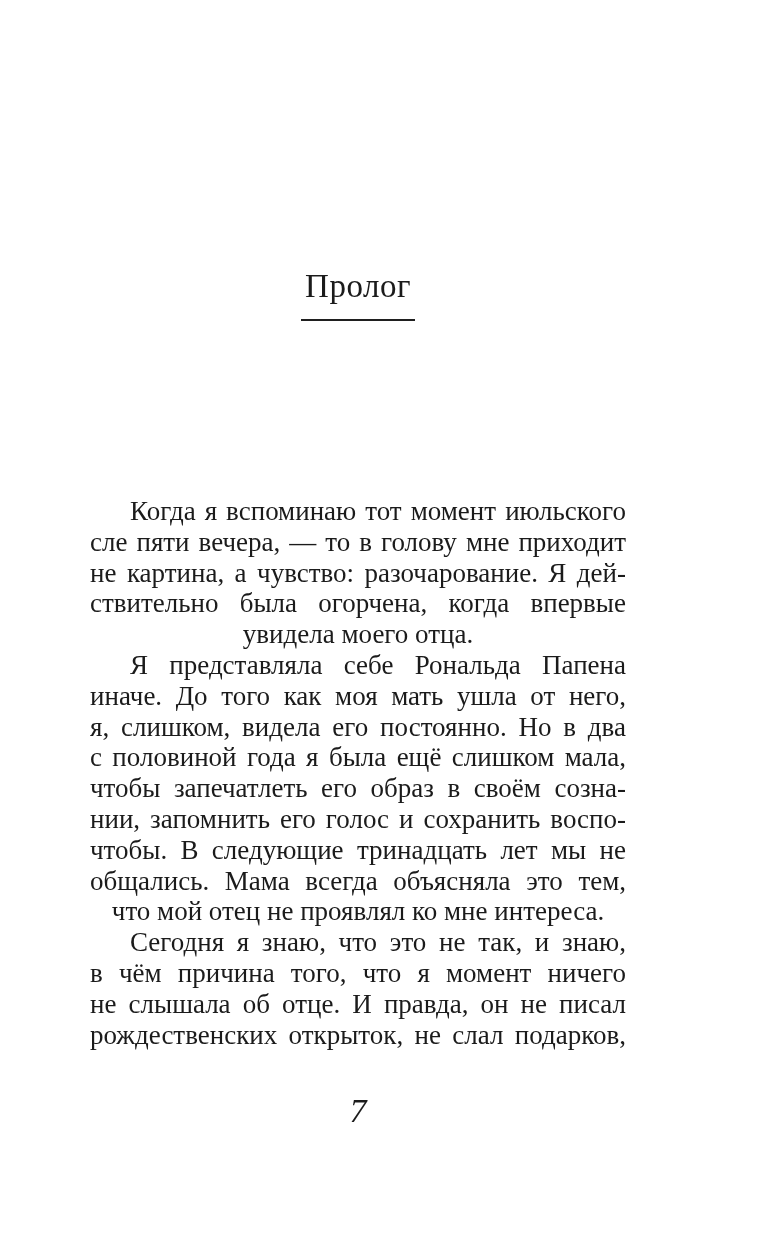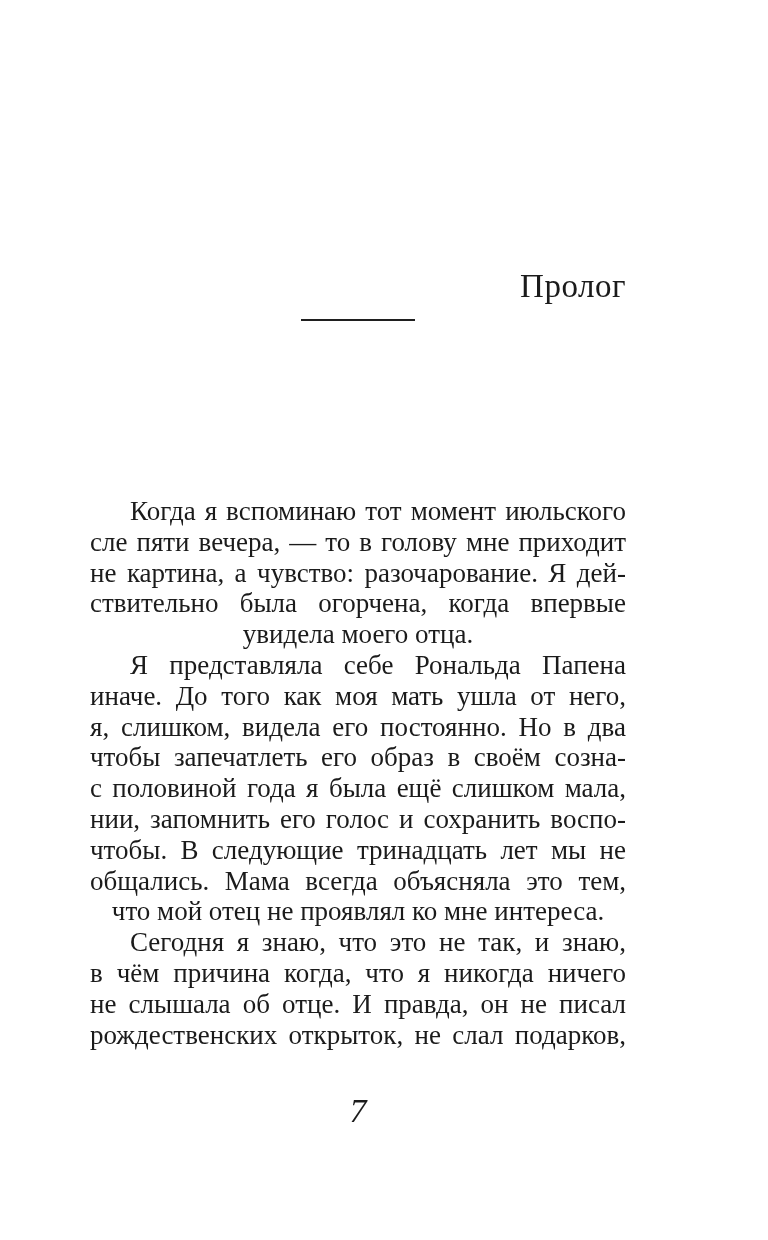--- a/index.html
+++ b/index.html
@@ -18,21 +18,21 @@
   }
   .chapter-title {
     position: absolute;
     top: 270px;
     left: 90px;
     width: 536px;
     margin: 0;
     font-size: 33px;
     font-weight: normal;
     line-height: 1;
-    text-align: right;
+    text-align: center;
     letter-spacing: 0.5px;
   }
   .title-rule {
     position: absolute;
     top: 319px;
     left: 301px;
     width: 114px;
     height: 1.5px;
     background: #1f1f1f;
   }
@@ -89,31 +89,31 @@
       <span class="line just">сле пяти вечера, — то в голову мне приходит</span>
       <span class="line just">не картина, а чувство: разочарование. Я дей-</span>
       <span class="line just">ствительно была огорчена, когда впервые</span>
       <span class="line">увидела моего отца.</span>
     </p>
 
     <p class="para">
       <span class="line just indent">Я представляла себе Рональда Папена</span>
       <span class="line just">иначе. До того как моя мать ушла от него,</span>
       <span class="line just">я, слишком, видела его постоянно. Но в два</span>
+      <span class="line just">с половиной года я была ещё слишком мала,</span>
       <span class="line just">чтобы запечатлеть его образ в своём созна-</span>
-      <span class="line just">с половиной года я была ещё слишком мала,</span>
       <span class="line just">нии, запомнить его голос и сохранить воспо-</span>
       <span class="line just">чтобы. В следующие тринадцать лет мы не</span>
       <span class="line just">общались. Мама всегда объясняла это тем,</span>
       <span class="line">что мой отец не проявлял ко мне интереса.</span>
     </p>
 
     <p class="para">
       <span class="line just indent">Сегодня я знаю, что это не так, и знаю,</span>
-      <span class="line just">в чём причина когда, что я никогда ничего</span>
+      <span class="line just">в чём причина того, что я момент ничего</span>
       <span class="line just">не слышала об отце. И правда, он не писал</span>
       <span class="line just">рождественских открыток, не слал подарков,</span>
     </p>
 
   </div>
 
   <div class="page-number">7</div>
 
 </div>
 

